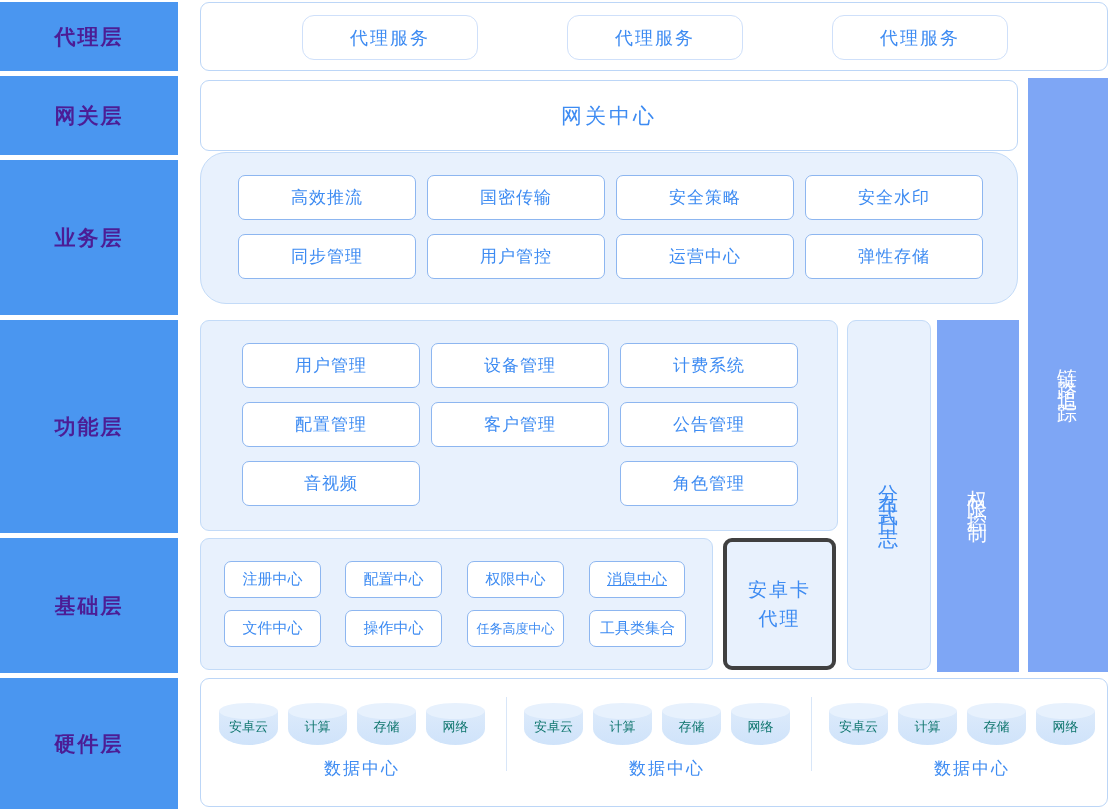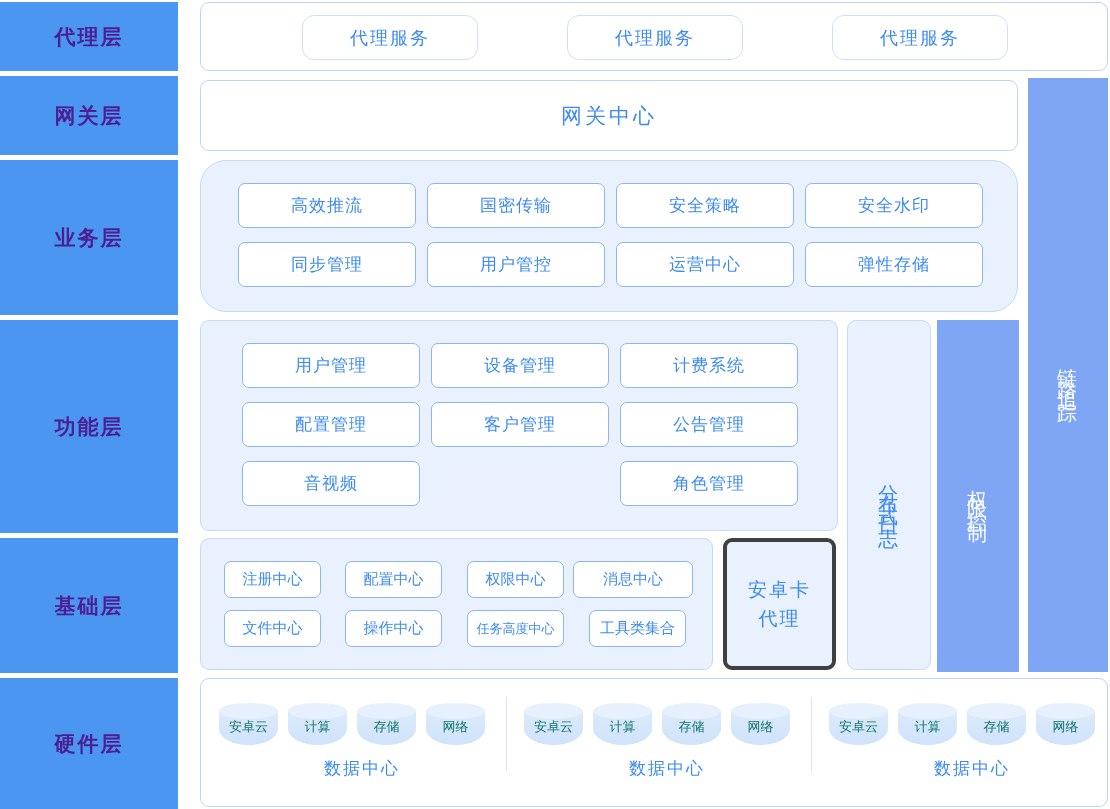--- a/index.html
+++ b/index.html
@@ -142,21 +142,21 @@
     </div>
     <div class="agentcard" style="left:631px;top:12px;width:176px;height:45px;">
       <span>代理服务</span>
     </div>
   </div>
 
   <div class="gatewaycard" style="left:200px;top:80px;width:818px;height:71px;">
     <span>网关中心</span>
   </div>
 
-  <div class="groupbox" style="left:200px;top:160px;width:818px;height:152px;border-radius:26px;">
+  <div class="groupbox" style="left:200px;top:152px;width:818px;height:152px;border-radius:26px;">
 
     <div class="cell" style="left:37px;top:22px;width:178px;height:45px;">
       <span>高效推流</span>
       </div>
     <div class="cell" style="left:226px;top:22px;width:178px;height:45px;">
       <span>国密传输</span>
       </div>
     <div class="cell" style="left:415px;top:22px;width:178px;height:45px;font-family:Liberation Mono, monospace;">
       <span>安全策略</span>
       </div>
@@ -212,21 +212,21 @@
 
     <div class="cell sm" style="left:23px;top:22px;width:97px;height:37px;">
       <span>注册中心</span>
       </div>
     <div class="cell sm" style="left:144px;top:22px;width:97px;height:37px;">
       <span>配置中心</span>
       </div>
     <div class="cell sm" style="left:266px;top:22px;width:97px;height:37px;">
       <span>权限中心</span>
       </div>
-    <div class="cell sm" style="left:372px;top:22px;width:120px;height:37px;">
+    <div class="cell sm" style="left:388px;top:22px;width:96px;height:37px;text-decoration:underline;">
       <span>消息中心</span>
       </div>
 
     <div class="cell sm" style="left:23px;top:71px;width:97px;height:37px;">
       <span>文件中心</span>
       </div>
     <div class="cell sm" style="left:144px;top:71px;width:97px;height:37px;">
       <span>操作中心</span>
       </div>
     <div class="cell xs" style="left:266px;top:71px;width:97px;height:37px;">

